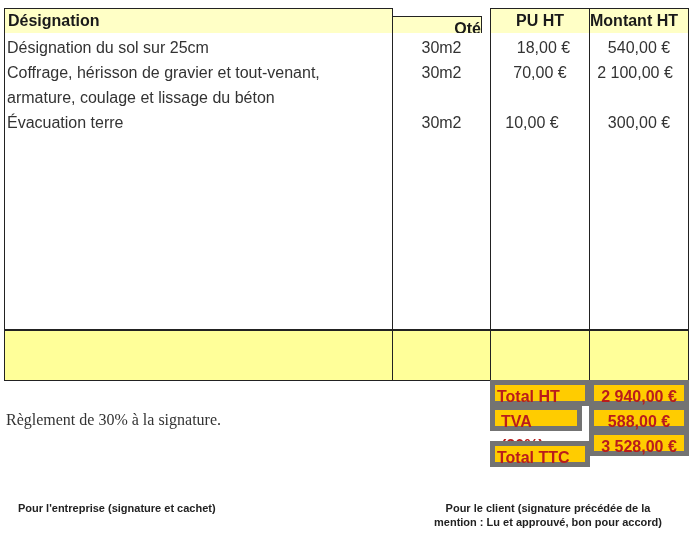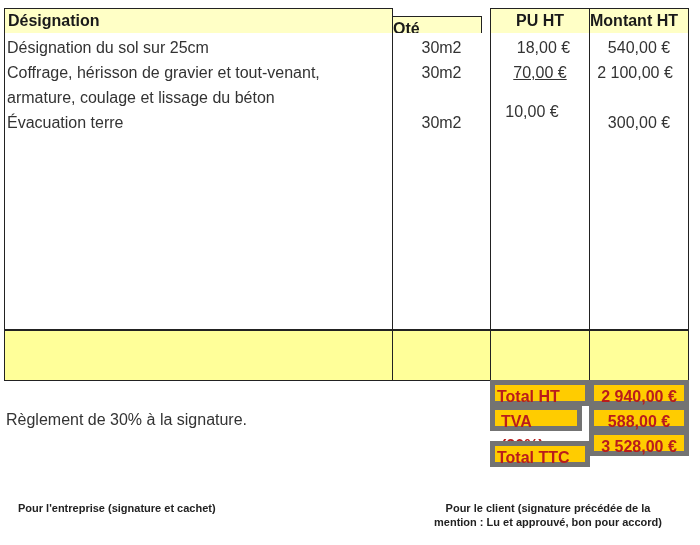--- a/index.html
+++ b/index.html
@@ -12,56 +12,56 @@
   .yel { background:#ffff99; border:1px solid #222; border-top:2px solid #222; }
   .line { font-size:16px; line-height:25px; color:#333; white-space:nowrap; }
   .tot { background:#ffcc00; border:5px solid #737373; font-size:16px; line-height:24px;
          font-weight:bold; color:#b91c1c; }
   .sig { font-size:11px; font-weight:bold; color:#222; line-height:14px; }
 </style>
 </head>
 <body>
 
 <div class="abs hdr" style="left:4px;top:8px;width:389px;height:26px;padding-left:3px;">Désignation</div>
-<div class="abs hdr" style="left:392px;top:16px;width:90px;height:26px;text-align:left;">Qté</div>
+<div class="abs hdr" style="left:392px;top:16px;width:90px;height:26px;text-align:right;">Qté</div>
 <div class="abs hdr" style="left:490px;top:8px;width:100px;height:26px;text-align:center;">PU HT</div>
 <div class="abs hdr" style="left:589px;top:8px;width:100px;height:26px;text-align:left;">Montant HT</div>
 
 <div class="abs col" style="left:4px;top:33px;width:389px;height:298px;"></div>
 <div class="abs col" style="left:392px;top:33px;width:99px;height:298px;"></div>
 <div class="abs col" style="left:490px;top:33px;width:100px;height:298px;"></div>
 <div class="abs col" style="left:589px;top:33px;width:100px;height:298px;"></div>
 
 <div class="abs line" style="left:7px;top:35px;">Désignation du sol sur 25cm</div>
 <div class="abs line" style="left:392px;top:35px;width:99px;text-align:center;">30m2</div>
 <div class="abs line" style="left:490px;top:35px;width:107px;text-align:center;">18,00 €</div>
 <div class="abs line" style="left:589px;top:35px;width:100px;text-align:center;">540,00 €</div>
 
 <div class="abs line" style="left:7px;top:60px;">Coffrage, hérisson de gravier et tout-venant,</div>
 <div class="abs line" style="left:7px;top:85px;">armature, coulage et lissage du béton</div>
 <div class="abs line" style="left:392px;top:60px;width:99px;text-align:center;">30m2</div>
-<div class="abs line" style="left:490px;top:60px;width:100px;text-align:center;text-decoration:underline;">70,00 €</div>
+<div class="abs line" style="left:490px;top:60px;width:100px;text-align:center;">70,00 €</div>
 <div class="abs line" style="left:589px;top:60px;width:92px;text-align:center;">2 100,00 €</div>
 
 <div class="abs line" style="left:7px;top:110px;">Évacuation terre</div>
 <div class="abs line" style="left:392px;top:110px;width:99px;text-align:center;">30m2</div>
-<div class="abs line" style="left:490px;top:99px;width:84px;text-align:center;">10,00 €</div>
+<div class="abs line" style="left:490px;top:110px;width:84px;text-align:center;">10,00 €</div>
 <div class="abs line" style="left:589px;top:110px;width:100px;text-align:center;">300,00 €</div>
 
 <div class="abs yel" style="left:4px;top:329px;width:389px;height:52px;"></div>
 <div class="abs yel" style="left:392px;top:329px;width:99px;height:52px;"></div>
 <div class="abs yel" style="left:490px;top:329px;width:100px;height:52px;"></div>
 <div class="abs yel" style="left:589px;top:329px;width:100px;height:52px;"></div>
 
 <div class="abs tot" style="left:490px;top:380px;width:100px;height:26px;padding-left:2px;">Total HT</div>
 <div class="abs tot" style="left:589px;top:380px;width:100px;height:26px;text-align:center;">2 940,00 €</div>
 <div class="abs tot" style="left:490px;top:405px;width:92px;height:26px;padding-left:6px;">TVA (20%)</div>
 <div class="abs tot" style="left:589px;top:405px;width:100px;height:26px;text-align:center;">588,00 €</div>
 <div class="abs tot" style="left:490px;top:430px;width:100px;height:26px;padding-left:2px;margin-top:11px;">Total TTC</div>
 <div class="abs tot" style="left:589px;top:430px;width:100px;height:26px;text-align:center;">3 528,00 €</div>
 
-<div class="abs line" style="left:6px;top:407px;">Règlement de 30% à la signature.</div>
+<div class="abs line" style="left:6px;top:407px;font-family:Liberation Serif, serif;">Règlement de 30% à la signature.</div>
 
 <div class="abs sig" style="left:18px;top:501px;">Pour l'entreprise (signature et cachet)</div>
 <div class="abs sig" style="left:400px;top:501px;width:296px;text-align:center;">
   <div>Pour le client (signature précédée de la</div>
   <div>mention : Lu et approuvé, bon pour accord)</div>
 </div>
 
 </body></html>

